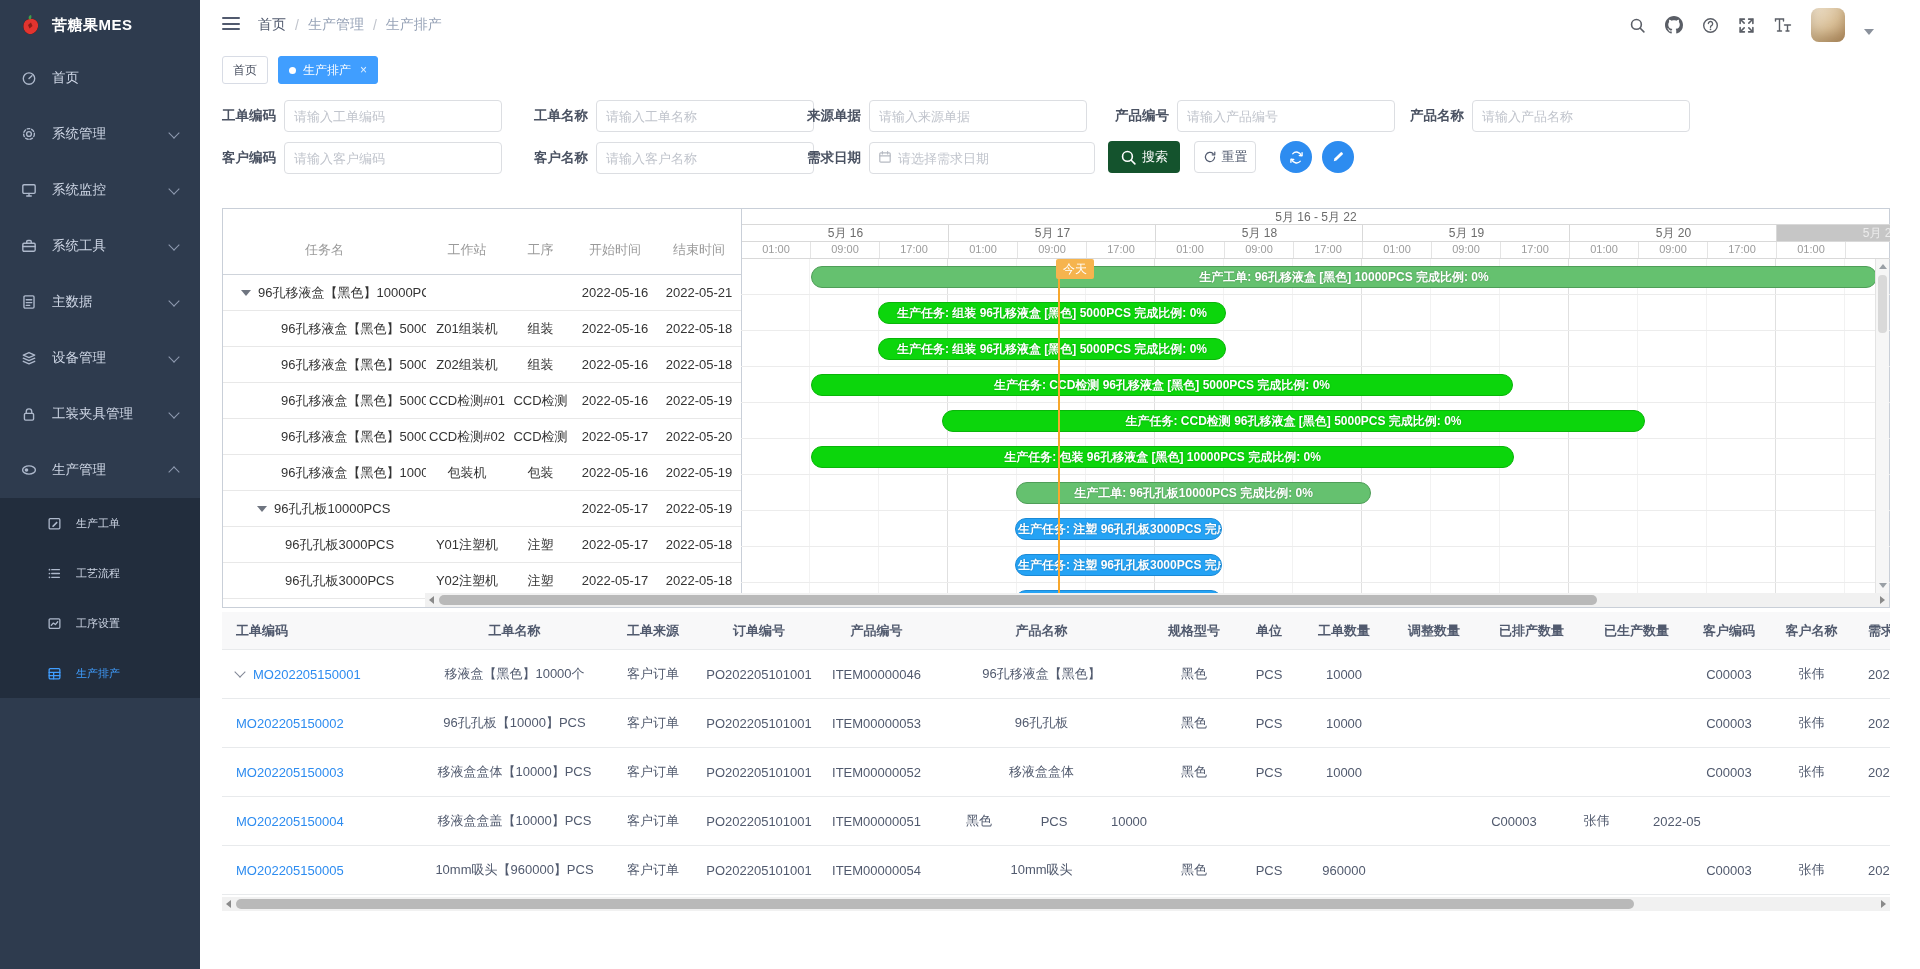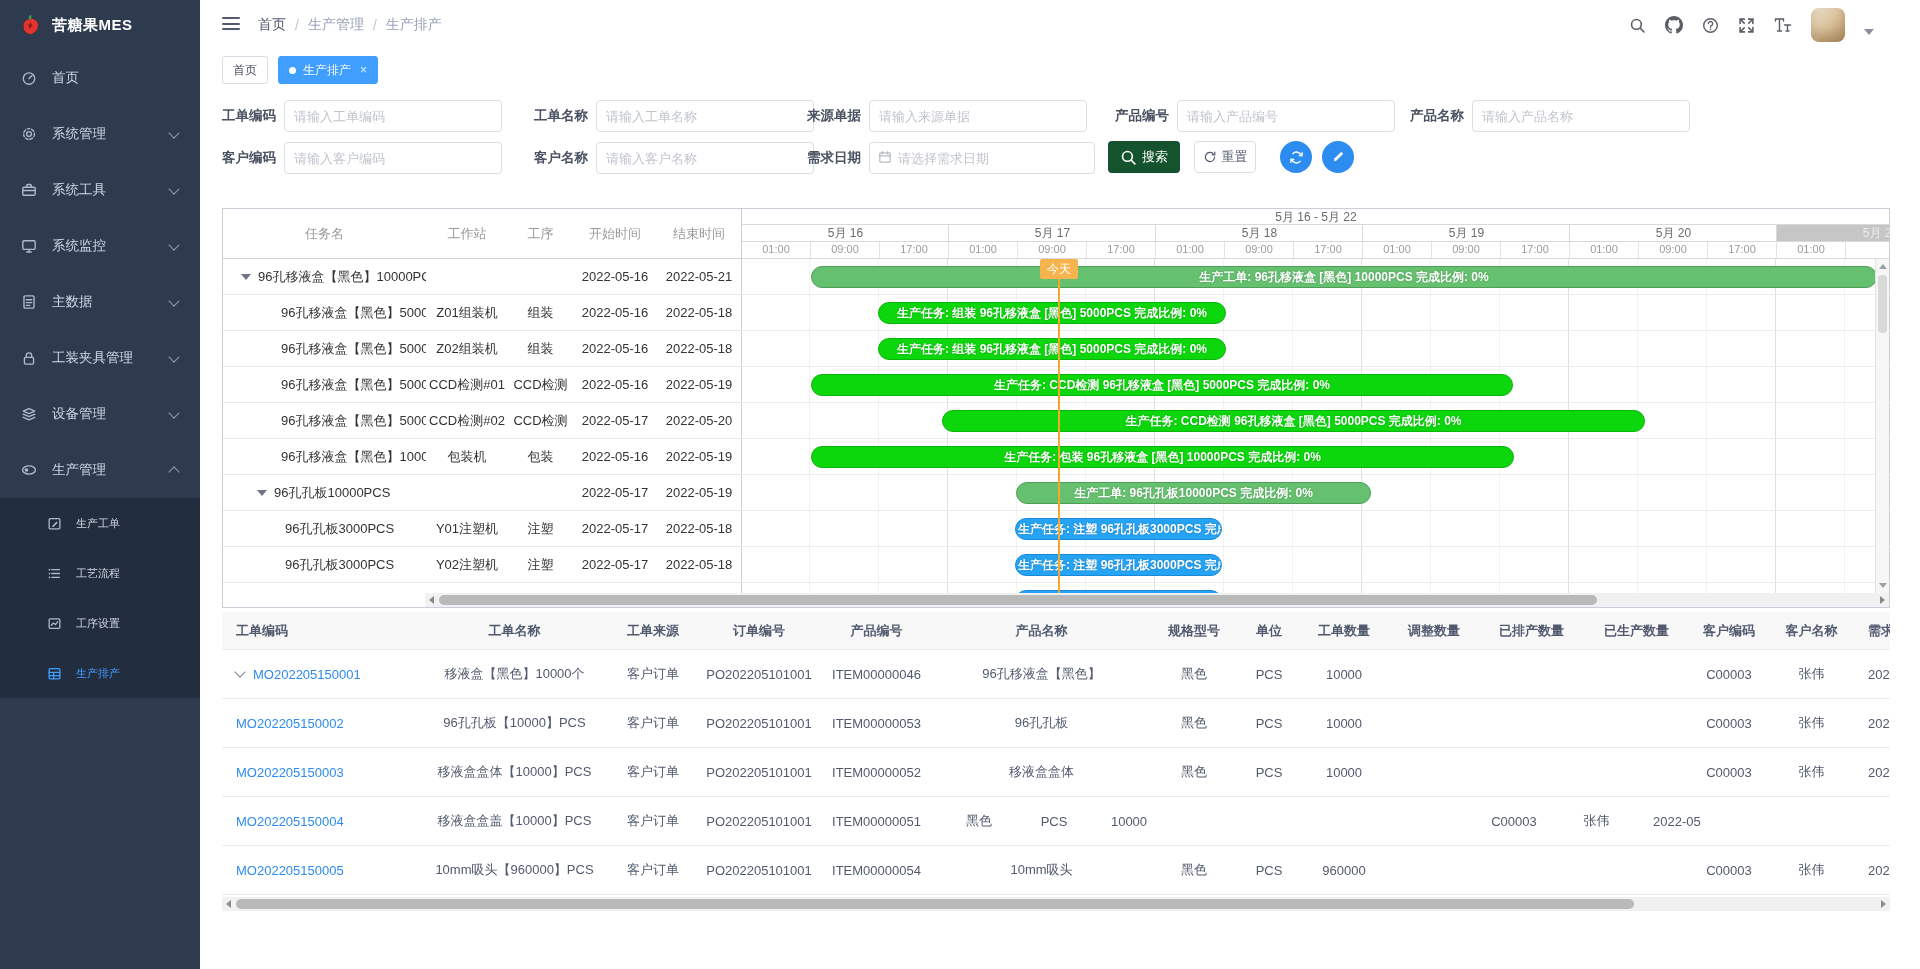--- a/index.html
+++ b/index.html
@@ -46,21 +46,21 @@
   .finput{width:198px;height:30px;border:1px solid #dcdee2;border-radius:4px;padding:0 9px;font-size:13px;color:#515a6e;background:#fff;outline:none;font-family:inherit}
   .finput::placeholder{color:#c0c4cc}
   .finput.with-ic{padding-left:28px;width:187px}
   .fic{position:absolute;left:71px;color:#b6bac2}
   .btn{display:inline-flex;align-items:center;justify-content:center;gap:5px;height:32px;border-radius:4px;font-size:13px;cursor:pointer;border:1px solid transparent;position:absolute}
   .btn-primary{background:#14532d;color:#fff;width:72px}
   .btn-plain{background:#fff;color:#515a6e;border-color:#dcdee2;width:62px}
   .btn-circle{width:32px;height:32px;border-radius:50%;background:#2d8cf0;color:#fff;display:flex;align-items:center;justify-content:center;cursor:pointer;position:absolute}
   
   .gantt{position:absolute;left:22px;top:118px;width:1668px;height:400px;border:1px solid #c9cfd8;box-sizing:border-box;background:#fff}
-  .g-left{position:absolute;left:0;top:0;width:518px;height:384px;overflow:hidden}
+  .g-left{position:absolute;left:0;top:16px;width:518px;height:384px;overflow:hidden}
   .g-lhead{height:50px;display:flex;border-bottom:1px solid #cfd4db;box-sizing:border-box}
   .g-lhead .hc{display:flex;align-items:center;justify-content:center;color:#9a9a9a;font-size:13px}
   .g-lrow{height:36px;display:flex;border-bottom:1px solid #e8e8e8;box-sizing:border-box;align-items:center;cursor:pointer}
   .g-lrow .c{font-size:13px;color:#333;text-align:center;overflow:hidden;white-space:nowrap;flex:none}
   .g-lrow .c.name{text-align:left;display:flex;align-items:center}
   .gcaret{width:0;height:0;border-left:5px solid transparent;border-right:5px solid transparent;border-top:6px solid #6f7580;margin-right:7px;flex:none}
   .g-right{position:absolute;left:518px;top:0;width:1149px;height:384px;border-left:1px solid #c9cfd8;box-sizing:border-box;overflow:hidden}
   .g-month{height:16px;line-height:16px;text-align:center;color:#6b6b6b;font-size:12px;border-bottom:1px solid #d9d9d9;box-sizing:border-box}
   .g-days{height:17px;display:flex;border-bottom:1px solid #d9d9d9;box-sizing:border-box}
   .g-day{height:100%;box-sizing:border-box;border-right:1px solid #d9d9d9;color:#6b6b6b;font-size:12px;text-align:center;line-height:16px;overflow:hidden;flex:none}
@@ -129,66 +129,66 @@
             <circle cx="7" cy="7" r="2.1"></circle>
             <circle cx="7" cy="7" r="4.7" stroke-dasharray="2.3 1.7"></circle>
           </svg>
         </span>
         <span>系统管理</span>
         <span class="chev down"></span>
       </div>
       <div class="menu-item">
         <span class="icon">
           <svg width="16" height="16" viewBox="0 0 14 14" fill="none" stroke="currentColor" stroke-width="1.2" stroke-linecap="round" stroke-linejoin="round">
+            <rect x="1.6" y="2.4" width="10.8" height="7.6" rx="1"></rect>
+            <path d="M5 12.3h4M7 10v2.3"></path>
+          </svg>
+        </span>
+        <span>系统监控</span>
+        <span class="chev down"></span>
+      </div>
+      <div class="menu-item">
+        <span class="icon">
+          <svg width="16" height="16" viewBox="0 0 14 14" fill="none" stroke="currentColor" stroke-width="1.2" stroke-linecap="round" stroke-linejoin="round">
             <rect x="1.6" y="4.6" width="10.8" height="7" rx="1"></rect>
             <path d="M5 4.6V3.2a1 1 0 011-1h2a1 1 0 011 1v1.4M1.6 7.4h10.8"></path>
           </svg>
         </span>
         <span>系统工具</span>
         <span class="chev down"></span>
       </div>
       <div class="menu-item">
         <span class="icon">
           <svg width="16" height="16" viewBox="0 0 14 14" fill="none" stroke="currentColor" stroke-width="1.2" stroke-linecap="round" stroke-linejoin="round">
-            <rect x="1.6" y="2.4" width="10.8" height="7.6" rx="1"></rect>
-            <path d="M5 12.3h4M7 10v2.3"></path>
-          </svg>
-        </span>
-        <span>系统监控</span>
-        <span class="chev down"></span>
-      </div>
-      <div class="menu-item">
-        <span class="icon">
-          <svg width="16" height="16" viewBox="0 0 14 14" fill="none" stroke="currentColor" stroke-width="1.2" stroke-linecap="round" stroke-linejoin="round">
             <rect x="2.6" y="1.6" width="8.8" height="10.8" rx="1"></rect>
             <path d="M4.6 5h4.8M4.6 7.5h4.8M4.6 10h3"></path>
           </svg>
         </span>
         <span>主数据</span>
-        <span class="chev down"></span>
-      </div>
-      <div class="menu-item">
-        <span class="icon">
-          <svg width="16" height="16" viewBox="0 0 14 14" fill="none" stroke="currentColor" stroke-width="1.2" stroke-linecap="round" stroke-linejoin="round">
-            <rect x="3" y="6.4" width="8" height="6" rx="1"></rect>
-            <path d="M4.6 6.4V4.9a2.4 2.4 0 014.8 0v1.5"></path>
-          </svg>
-        </span>
-        <span>工装夹具管理</span>
         <span class="chev down"></span>
       </div>
       <div class="menu-item">
         <span class="icon">
           <svg width="16" height="16" viewBox="0 0 14 14" fill="none" stroke="currentColor" stroke-width="1.2" stroke-linecap="round" stroke-linejoin="round">
             <path d="M2 4.4l5-2.2 5 2.2-5 2.2z"></path>
             <path d="M2 7.2l5 2.2 5-2.2"></path>
             <path d="M2 9.9l5 2.2 5-2.2"></path>
           </svg>
         </span>
         <span>设备管理</span>
+        <span class="chev down"></span>
+      </div>
+      <div class="menu-item">
+        <span class="icon">
+          <svg width="16" height="16" viewBox="0 0 14 14" fill="none" stroke="currentColor" stroke-width="1.2" stroke-linecap="round" stroke-linejoin="round">
+            <rect x="3" y="6.4" width="8" height="6" rx="1"></rect>
+            <path d="M4.6 6.4V4.9a2.4 2.4 0 014.8 0v1.5"></path>
+          </svg>
+        </span>
+        <span>工装夹具管理</span>
         <span class="chev down"></span>
       </div>
       <div class="menu-item">
         <span class="icon">
           <svg width="16" height="16" viewBox="0 0 14 14" fill="none" stroke="currentColor" stroke-width="1.2" stroke-linecap="round" stroke-linejoin="round">
             <ellipse cx="7" cy="7" rx="5.6" ry="3.6"></ellipse>
             <circle cx="4.8" cy="7" r="1.6" fill="currentColor" stroke="none"></circle>
           </svg>
         </span>
         <span>生产管理</span>
@@ -540,21 +540,21 @@
           <div class="bar blue" style="left:274px;top:259px;width:207px">
             <span>生产任务: 注塑 96孔孔板3000PCS 完成比例: 0%</span>
           </div>
           <div class="bar blue" style="left:274px;top:295px;width:207px">
             <span>生产任务: 注塑 96孔孔板3000PCS 完成比例: 0%</span>
           </div>
           <div class="bar blue" style="left:274px;top:331px;width:207px">
             <span>生产任务: 注塑 96孔孔板3000PCS 完成比例: 0%</span>
           </div>
           <div class="today-line" style="left:317px"></div>
-  <div class="today-label" style="left:299px">今天</div>
+  <div class="today-label" style="left:315px">今天</div>
         </div>
       <div class="vscroll">
         <span class="sarrow" style="top:5px;border-left:4px solid transparent;border-right:4px solid transparent;border-bottom:5px solid #9aa0a6"></span>
         <div class="vthumb"></div>
         <span class="sarrow" style="bottom:5px;border-left:4px solid transparent;border-right:4px solid transparent;border-top:5px solid #9aa0a6"></span>
       </div>
       <div class="hscroll">
         <span class="harrow" style="left:4px;border-top:4px solid transparent;border-bottom:4px solid transparent;border-right:5px solid #8a8a8a"></span>
         <div class="hthumb" style="left:14px;width:1158px"></div>
         <span class="harrow" style="right:4px;border-top:4px solid transparent;border-bottom:4px solid transparent;border-left:5px solid #8a8a8a"></span>

